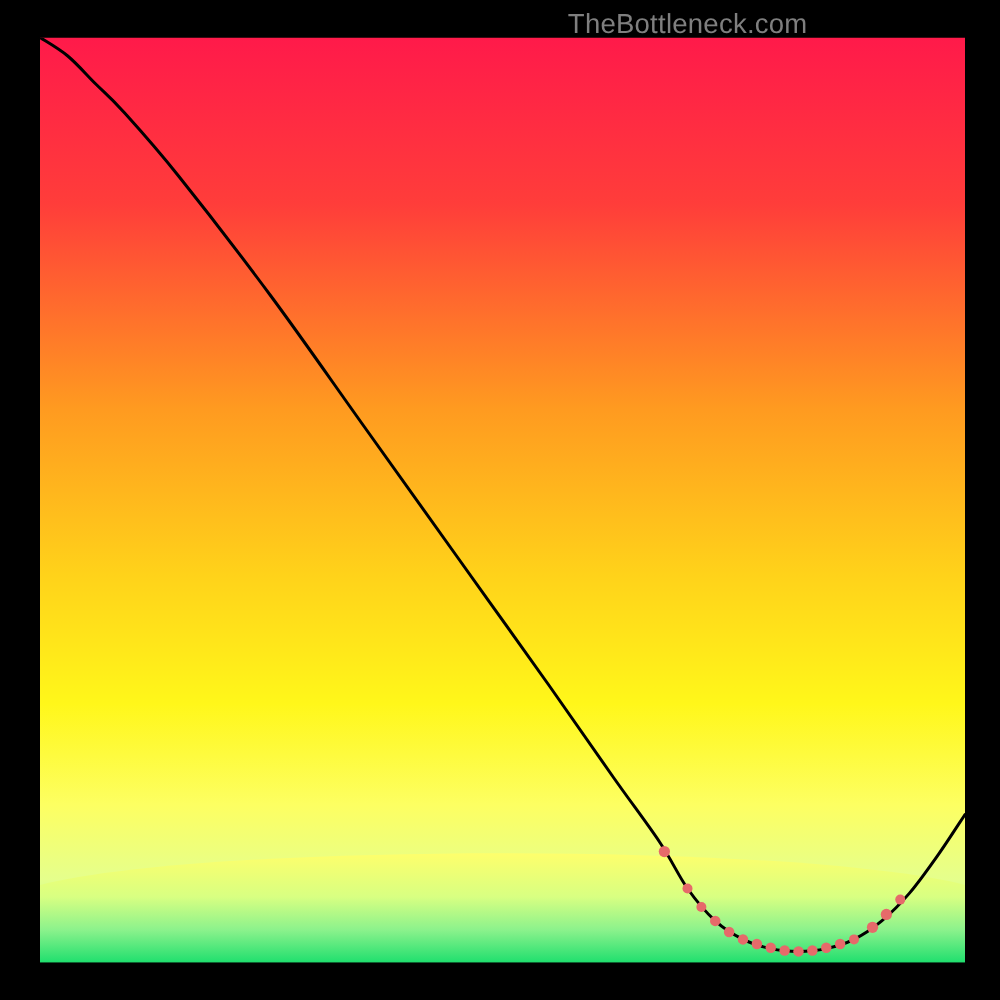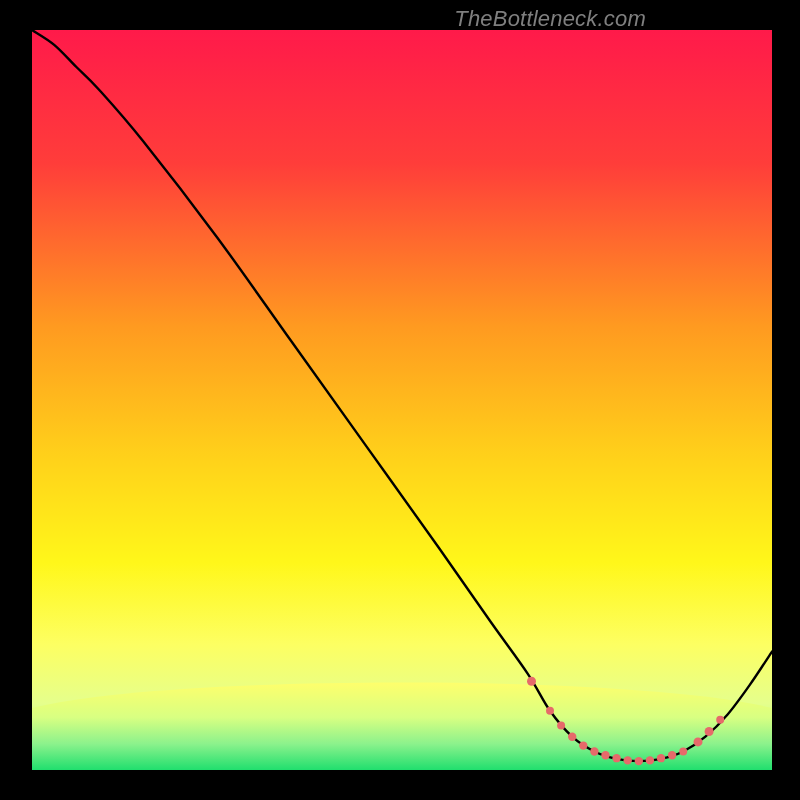--- a/index.html
+++ b/index.html
@@ -9,21 +9,20 @@
     height: 800px;
     background: #000;
     overflow: hidden;
     font-family: Arial, Helvetica, sans-serif;
   }
   .stage {
     position: relative;
     width: 674px;
     height: 800px;
     background: #000;
-    font-style: italic;
   }
   .plot {
     position: absolute;
     left: 32px;
     top: 30px;
     width: 740px;
     height: 740px;
   }
   .watermark {
     position: absolute;

